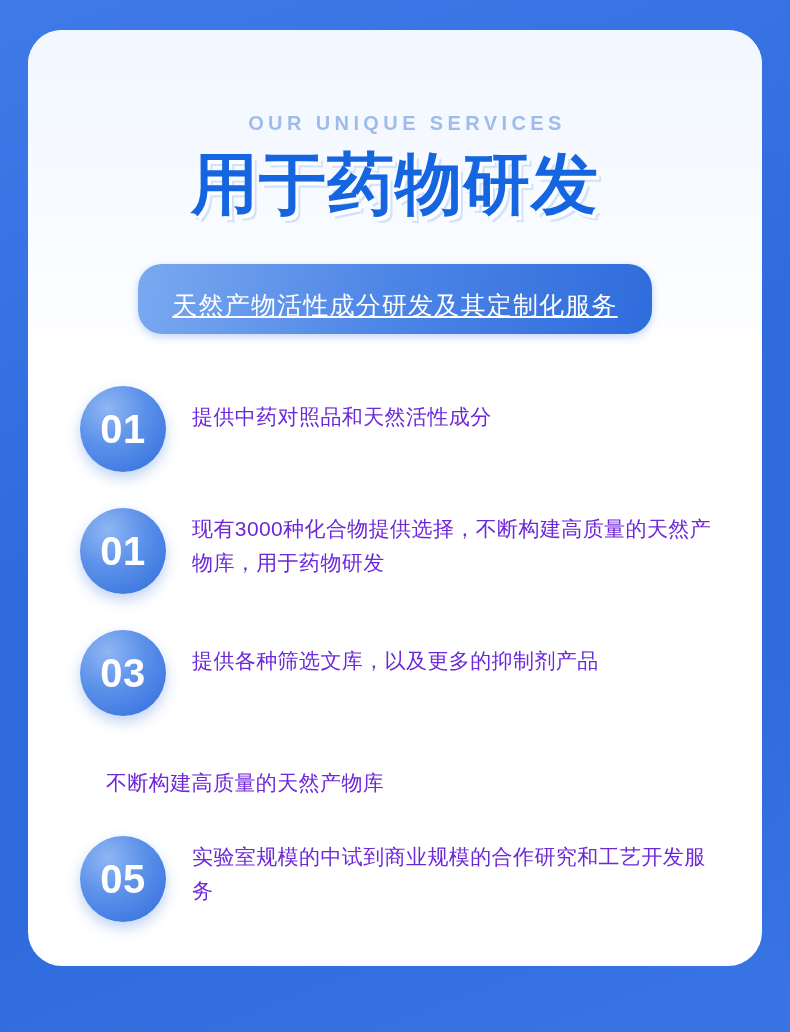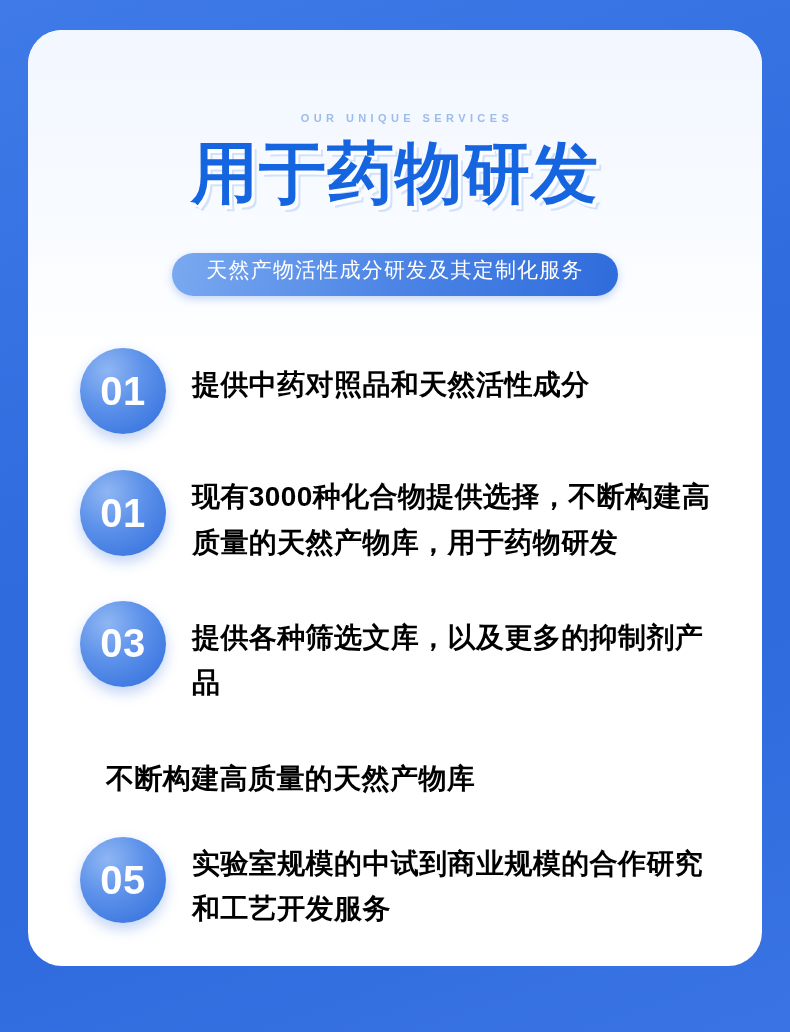--- a/index.html
+++ b/index.html
@@ -44,21 +44,21 @@
     pointer-events: none;
   }
 
   .header {
     position: relative;
     padding-top: 82px;
     text-align: center;
   }
 
   .eyebrow {
-    font-size: 11px;
+    font-size: 20px;
     letter-spacing: 4.4px;
     font-weight: bold;
     color: #9dbcea;
     text-transform: uppercase;
     padding-left: 24px;
   }
 
   .headline {
     margin-top: 14px;
     font-size: 67px;
@@ -70,27 +70,28 @@
   }
 
   .subtitle-wrap {
     margin-top: 26px;
     display: flex;
     justify-content: center;
   }
 
   .subtitle {
     display: inline-block;
-    padding: 3px 34px 12px;
+    padding: 25px 34px 12px;
     border-radius: 24px;
     background: linear-gradient(100deg, #7aa9f0 0%, #4e86e6 48%, #2f6cdc 100%);
     color: #ffffff;
-    font-size: 21px;
+    font-size: 25px;
     letter-spacing: 1.2px;
     box-shadow: 0 3px 8px rgba(47,108,220,0.28);
+    text-decoration: underline;
   }
 
   .list {
     position: relative;
     margin: 52px 0 0 0;
     padding: 0 36px 0 52px;
     list-style: none;
   }
 
   .item {
@@ -112,24 +113,24 @@
     letter-spacing: 0.5px;
     display: flex;
     align-items: center;
     justify-content: center;
     box-shadow: 0 6px 14px rgba(47,108,220,0.30);
   }
 
   .item-text {
     padding-left: 26px;
     padding-top: 14px;
-    font-size: 28px;
+    font-size: 21px;
     line-height: 1.62;
-    font-weight: bold;
-    color: #000000;
+    font-weight: normal;
+    color: #6d28d9;
     letter-spacing: 0.4px;
   }
 
   
   .item.r1 { margin-top: 4px; }
   .item.r2 .item-text { padding-top: 4px; }
   .item.r5 .item-text { padding-top: 4px; }
 </style>
 </head>
 <body>

